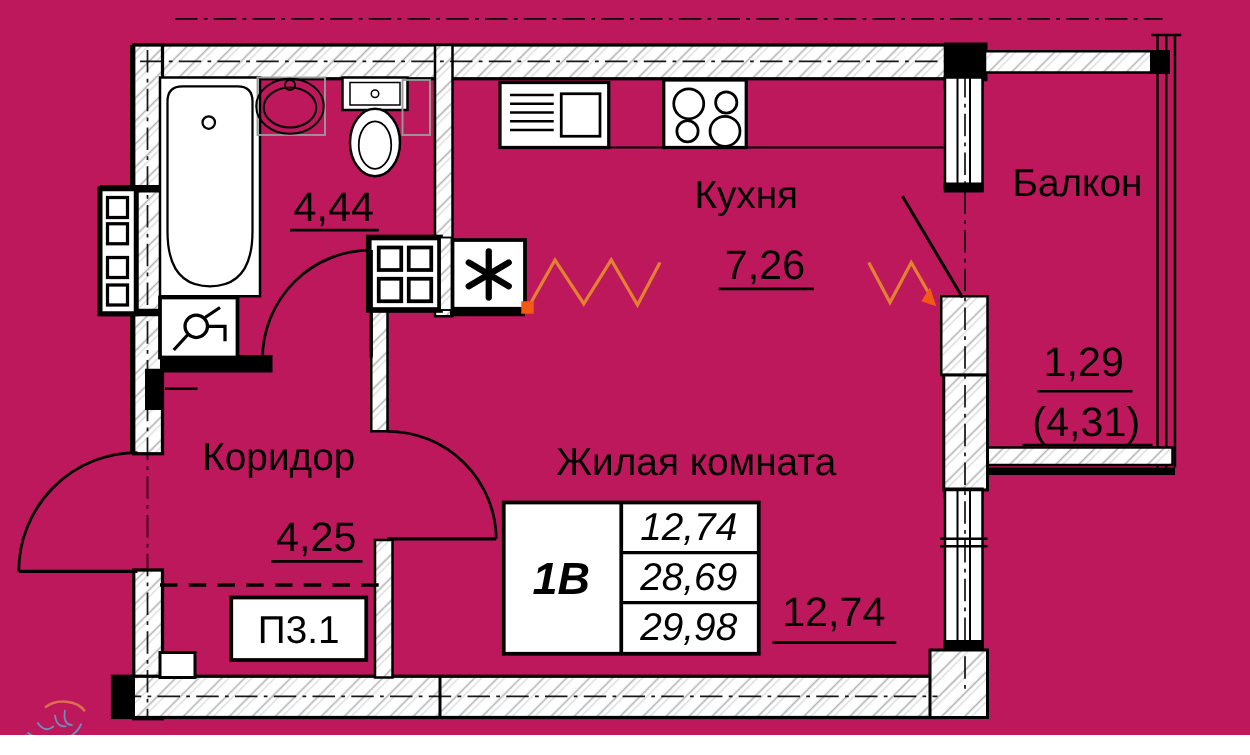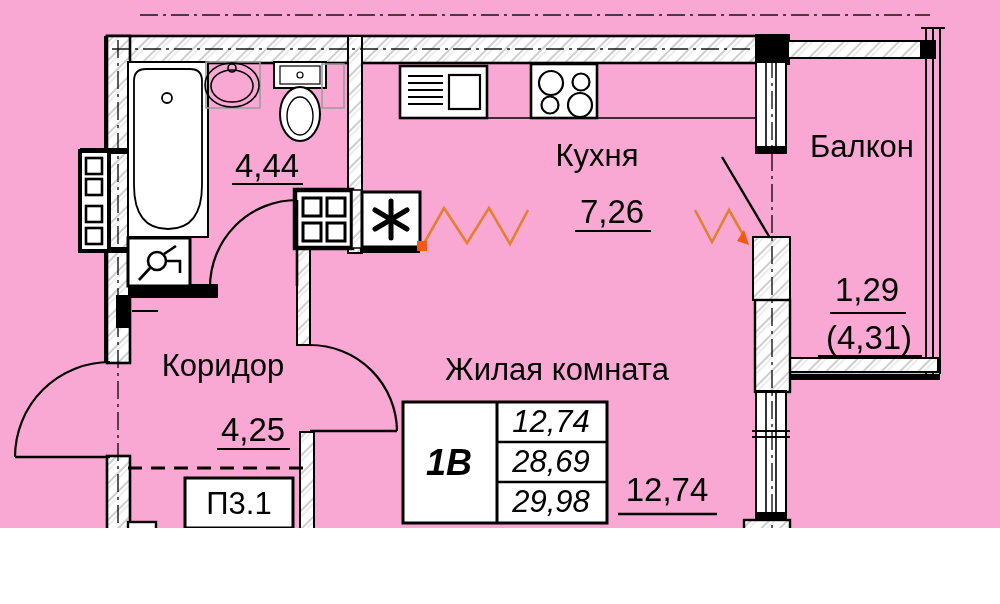--- a/index.html
+++ b/index.html
@@ -1,17 +1,17 @@
 <!DOCTYPE html>
 <html><head>
 <meta charset="utf-8">
 <style>
   html,body{margin:0;padding:0;background:#ffffff;}
   .canvas{
-    position:relative;width:1000px;height:528px;background:#f9a8d4;overflow:hidden;
+    position:relative;width:1000px;height:588px;background:#be185d;overflow:hidden;
     font-family:"Liberation Sans", sans-serif;
   }
   svg{position:absolute;left:0;top:0;}
   text{fill:#000;font-family:"Liberation Sans", sans-serif;}
   .room-label{font-size:31px;}
   .area-num{font-size:33px;}
   .tbl-num{font-size:31px;font-style:italic;}
   .tbl-type{font-size:36px;font-style:italic;font-weight:bold;}
   .unit-num{font-size:31px;}
 </style>

